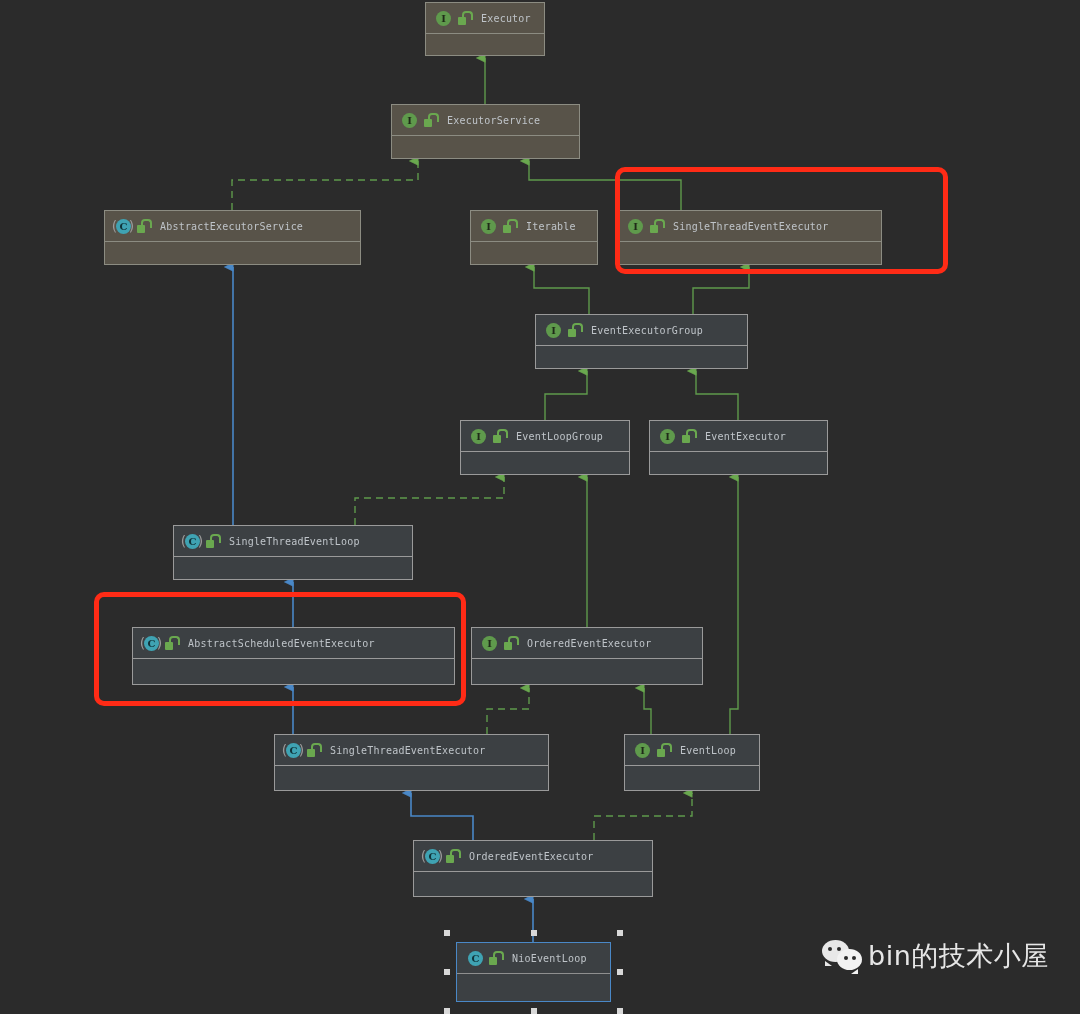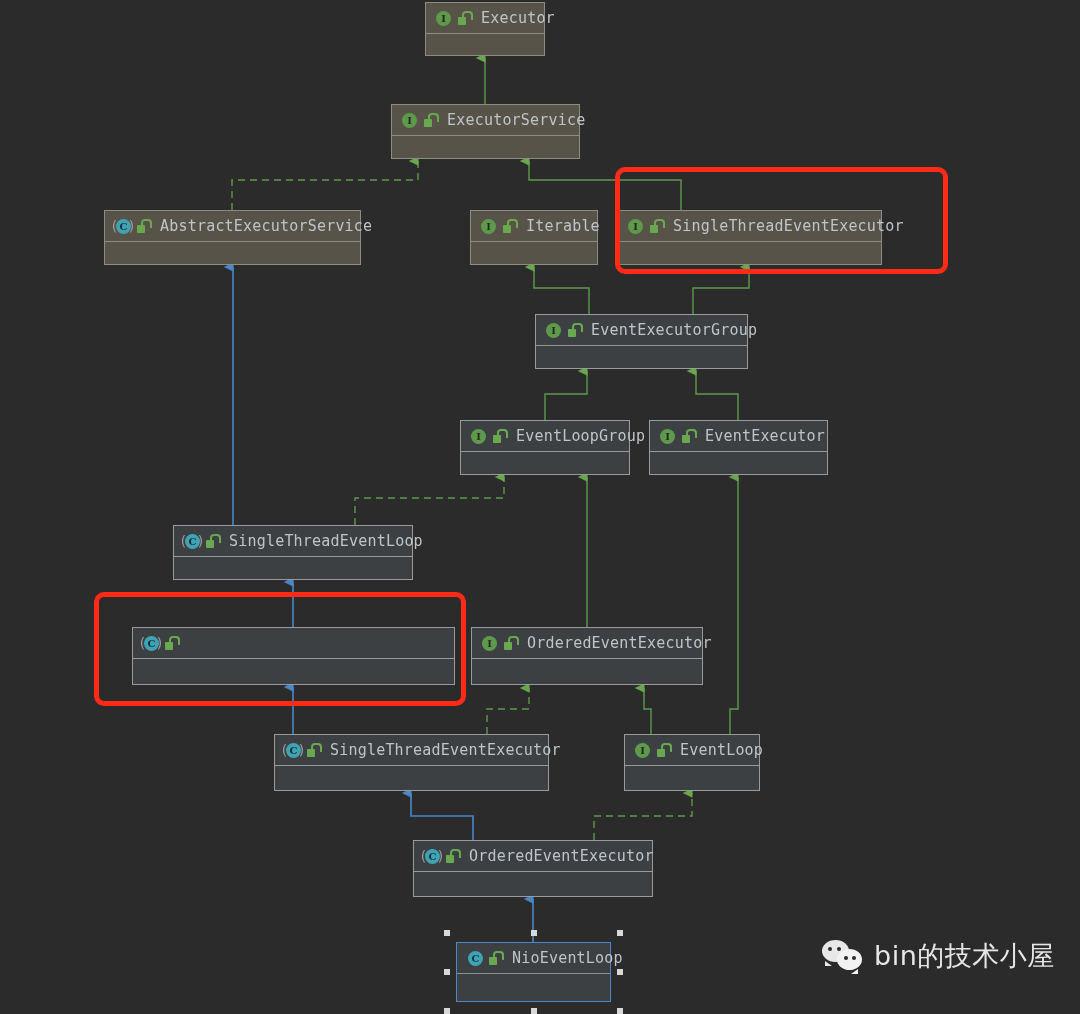--- a/index.html
+++ b/index.html
@@ -45,21 +45,21 @@
     box-sizing: border-box;
     border-bottom: 1px solid #8c8c82;
     white-space: nowrap;
   }
   .node.gray .title-row { border-bottom: 1px solid #9a9a9a; }
   .node .body-row {
     flex: 1 1 auto;
   }
   .node .name {
     color: #bfc4c9;
-    font-size: 15px;
+    font-size: 10px;
     letter-spacing: 0.2px;
     margin-left: 10px;
   }
   
   .node.selected {
     border: 1px solid #4a88c7;
     background: #3c4043;
   }
   .node.selected .title-row { border-bottom: 1px solid #8f8f8f; }
   .sel-handles {
@@ -150,21 +150,21 @@
   #watermark {
     position: absolute;
     display: flex;
     align-items: center;
     z-index: 7;
   }
   #watermark .wm-text {
     color: #e6e6e6;
     font-size: 27px;
     font-family: "DejaVu Sans", "Liberation Sans", sans-serif;
-    margin-left: 10px;
+    margin-left: 4px;
     letter-spacing: 0.5px;
   }
   .wechat {
     position: relative;
     width: 42px; height: 34px;
     flex: 0 0 auto;
   }
   .wechat .b1 {
     position: absolute;
     left: 0; top: 1px;
@@ -381,20 +381,21 @@
         <div class="title-row">
           <span class="ico ico-class ico-abs">
             <span class="disc">C</span>
             <span class="paren l">(</span>
             <span class="paren r">)</span>
           </span>
           <span class="lock">
             <span class="shackle"></span>
             <span class="bodyb"></span>
           </span>
+          <span class="name">AbstractScheduledEventExecutor</span>
         </div>
         <div class="body-row"></div>
       </div>
       <div class="node gray" style="left: 471px; top: 627px; width: 232px; height: 58px;">
         <div class="title-row">
           <span class="ico ico-iface">
             <span class="disc">I</span>
           </span>
           <span class="lock">
             <span class="shackle"></span>

